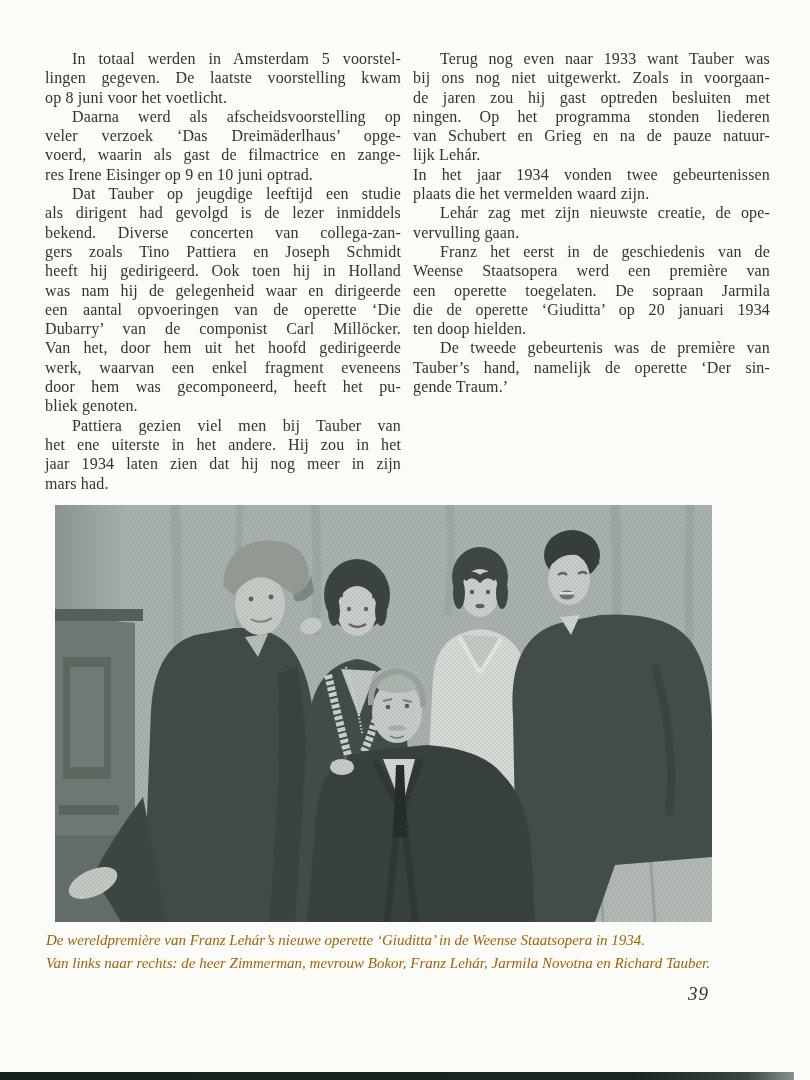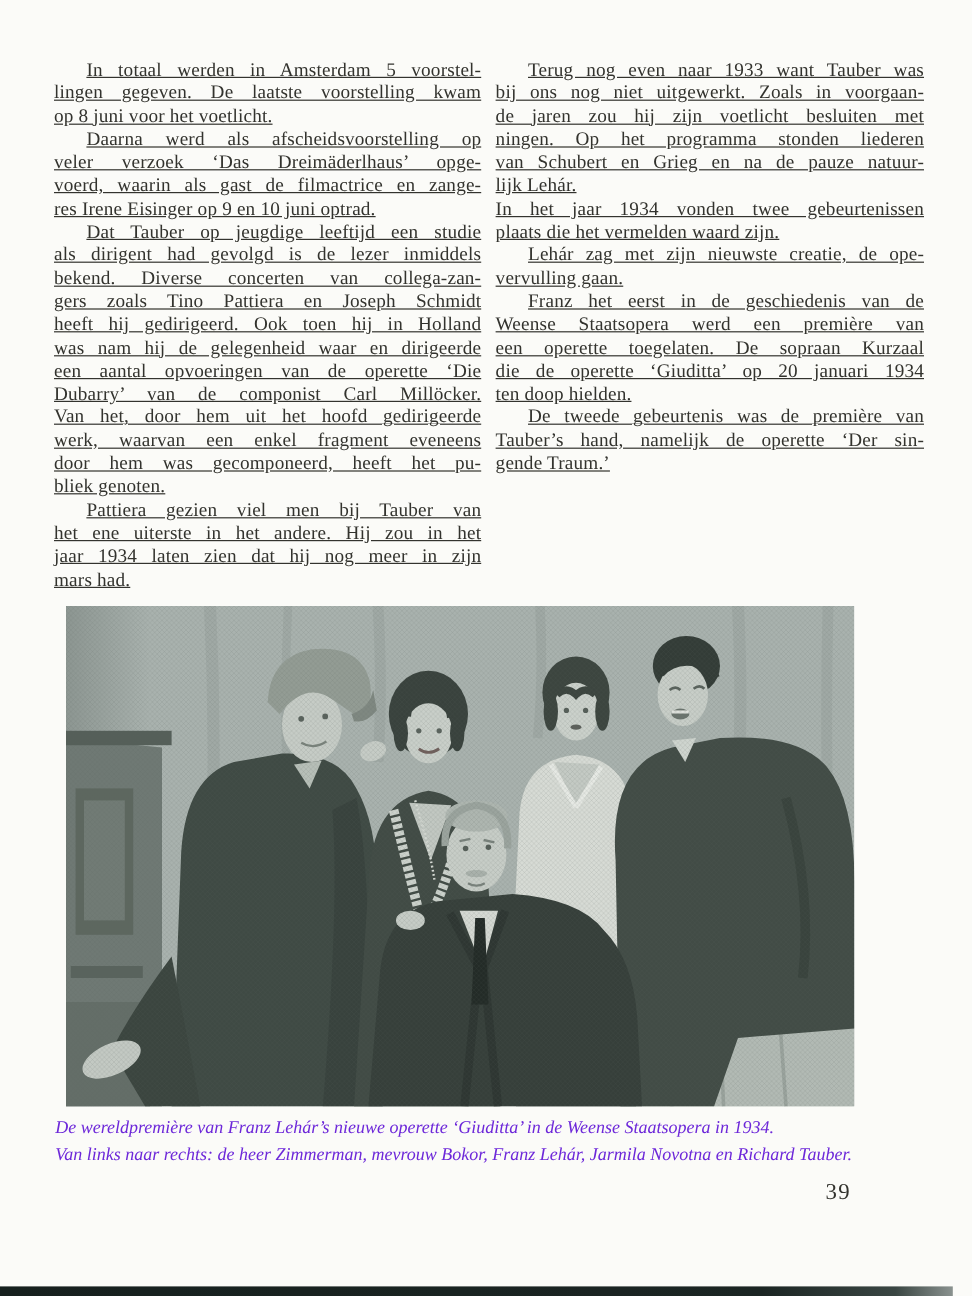--- a/index.html
+++ b/index.html
@@ -20,42 +20,41 @@
   .column { }
   .col-left  { width:356px; }
   .col-right { width:357px; }
   .para { margin:0; }
   .para.gap { }
   .tline {
     font-size:16px; line-height:19.3px;
     color:#33332e;
     text-align:justify; text-align-last:justify;
     letter-spacing:0.15px;
-    text-decoration:underline;
   }
   .tline.last { text-align-last:left; }
   .para.indent .tline:first-child { text-indent:27px; }
 
   
   .photo-figure {
     position:absolute; left:55px; top:505px; width:657px; height:417px;
     margin:0; padding:0;
   }
   .photo-figure svg { display:block; }
 
   
   .caption {
     position:absolute; left:46px; top:929px; width:722px;
     font-style:italic; font-size:15px; line-height:23px;
-    color:#6d28d9;
+    color:#a16207;
   }
 
   .page-number {
     position:absolute; left:688px; top:983px;
-    font-size:19px; color:#33332e; letter-spacing:1px;
+    font-size:19px; color:#33332e; letter-spacing:1px;font-style:italic;
   }
 
   
   .page-edge {
     position:absolute; left:0; top:1072px; width:794px; height:8px;
     background:linear-gradient(to right,#16201e 0%,#1b2523 80%,#3a4643 94%,#8a928f 100%);
   }
 </style>
 </head>
 <body>
@@ -93,37 +92,37 @@
           <div class="tline">Pattiera gezien viel men bij Tauber van</div>
           <div class="tline">het ene uiterste in het andere. Hij zou in het</div>
           <div class="tline">jaar 1934 laten zien dat hij nog meer in zijn</div>
           <div class="tline last">mars had.</div>
         </div>
       </div>
     <div class="column col-right">
         <div class="para indent">
           <div class="tline">Terug nog even naar 1933 want Tauber was</div>
           <div class="tline">bij ons nog niet uitgewerkt. Zoals in voorgaan-</div>
-          <div class="tline">de jaren zou hij zijn voetlicht besluiten met</div>
+          <div class="tline">de jaren zou hij gast optreden besluiten met</div>
           <div class="tline">ningen. Op het programma stonden liederen</div>
           <div class="tline">van Schubert en Grieg en na de pauze natuur-</div>
           <div class="tline last">lijk Lehár.</div>
         </div>
         <div class="para gap">
           <div class="tline">In het jaar 1934 vonden twee gebeurtenissen</div>
           <div class="tline last">plaats die het vermelden waard zijn.</div>
         </div>
         <div class="para indent">
           <div class="tline">Lehár zag met zijn nieuwste creatie, de ope-</div>
           <div class="tline last">vervulling gaan.</div>
         </div>
         <div class="para indent">
           <div class="tline">Franz het eerst in de geschiedenis van de</div>
           <div class="tline">Weense Staatsopera werd een première van</div>
-          <div class="tline">een operette toegelaten. De sopraan Kurzaal</div>
+          <div class="tline">een operette toegelaten. De sopraan Jarmila</div>
           <div class="tline">die de operette ‘Giuditta’ op 20 januari 1934</div>
           <div class="tline last">ten doop hielden.</div>
         </div>
         <div class="para indent">
           <div class="tline">De tweede gebeurtenis was de première van</div>
           <div class="tline">Tauber’s hand, namelijk de operette ‘Der sin-</div>
           <div class="tline last">gende Traum.’</div>
         </div>
       </div>
   </div>

